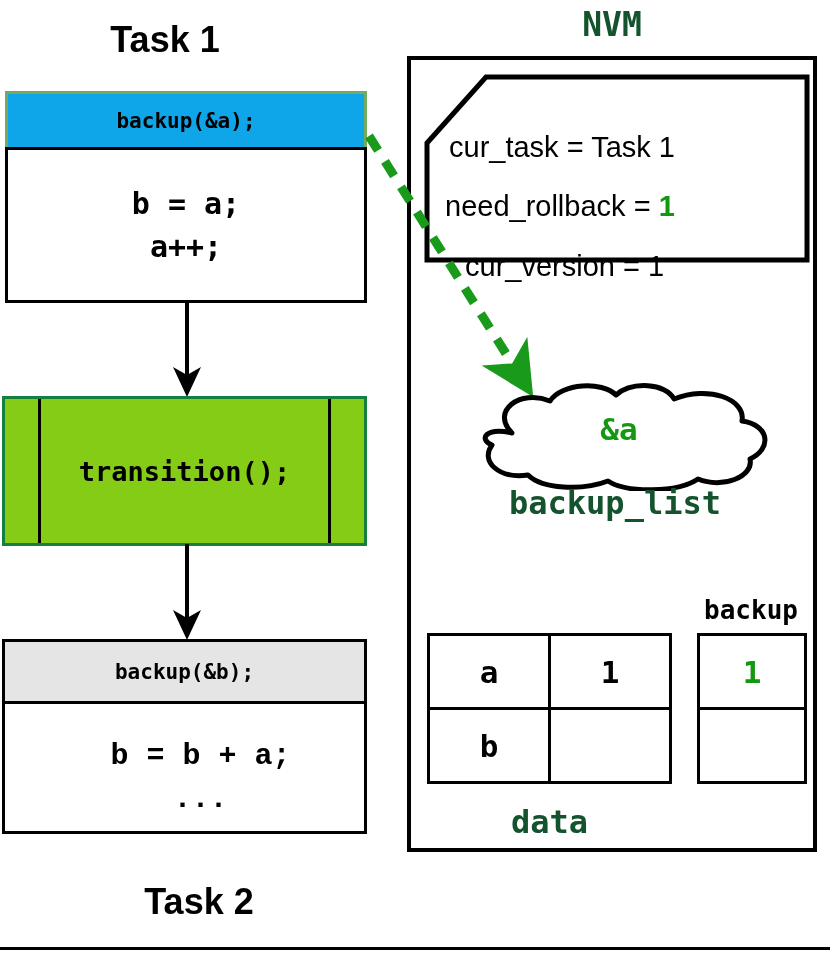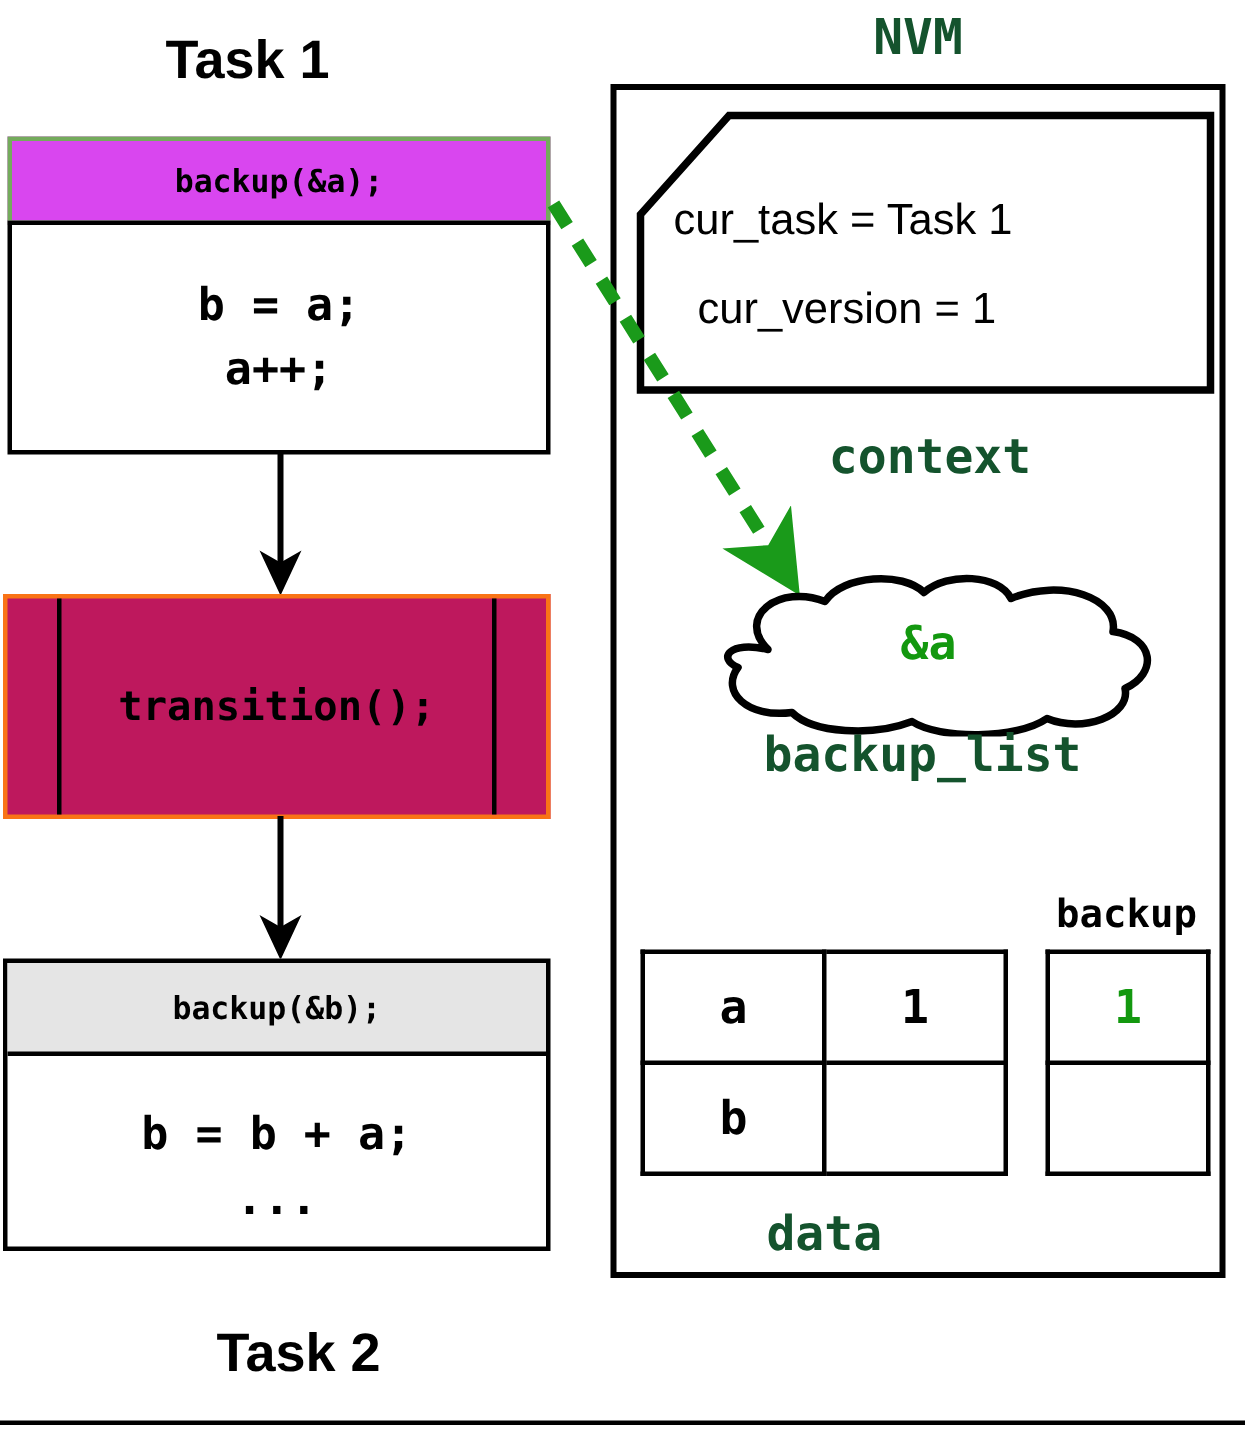--- a/index.html
+++ b/index.html
@@ -61,21 +61,21 @@
     font-weight: bold;
     font-size: 21px;
     color: #000000;
     text-align: center;
     display: flex;
     align-items: center;
     justify-content: center;
     white-space: nowrap;
   }
   .code-head.hl {
-    background: #d946ef;
+    background: #0ea5e9;
     border: 3px solid #74ab5c;
   }
   .code-head.plain {
     background: #e5e5e5;
     border-bottom: 3px solid #000000;
   }
   .code-body {
     box-sizing: border-box;
     font-family: "DejaVu Sans Mono", monospace;
     font-weight: bold;
@@ -86,22 +86,22 @@
     line-height: 1.45;
     display: flex;
     flex-direction: column;
     align-items: center;
     justify-content: center;
   }
 
   
   .sub-box {
     box-sizing: border-box;
-    border: 3px solid #f97316;
-    background: #be185d;
+    border: 3px solid #15803d;
+    background: #84cc16;
   }
   .sub-bar-l, .sub-bar-r {
     box-sizing: border-box;
     background: #000000;
     width: 3px;
   }
   .sub-text {
     font-family: "DejaVu Sans Mono", monospace;
     font-weight: bold;
     font-size: 27px;
@@ -181,47 +181,49 @@
   </div>
 
   <svg class="abs" style="left:165px; top:544px; width:44px; height:98px;" viewBox="0 0 44 98">
     <line x1="22" y1="0" x2="22" y2="78" stroke="#000" stroke-width="4"></line>
     <polygon points="22,96 8,66 22,74 36,66" fill="#000"></polygon>
   </svg>
 
   <div class="abs" style="left:2px; top:639px; width:365px; height:195px;">
     <div class="code-box" style="position:absolute; left:0; top:0; width:365px; height:195px;">
       <div class="code-head plain" style="position:absolute; left:0; top:0; width:359px; height:62px;">backup(&amp;b);</div>
-      <div class="code-body" style="position:absolute; left:0; top:62px; width:359px; height:148px;">
+      <div class="code-body" style="position:absolute; left:16px; top:62px; width:359px; height:148px;font-family:Liberation Mono, monospace;">
         <div>b = b + a;</div>
         <div>...</div>
       </div>
     </div>
   </div>
 
   <div class="abs heading" style="left:13px; top:884px; width:330px;margin-left:21px;">Task 2</div>
 
   <div class="abs mono-label" style="left:407px; top:8px; width:410px; font-size:33px;">NVM</div>
 
   <div class="abs nvm-box" style="left:407px; top:56px; width:410px; height:796px;"></div>
 
   <svg class="abs" style="left:424px; top:71px; width:386px; height:192px;" viewBox="0 0 386 192">
     <path d="M 3 72 L 62 6 L 383 6 L 383 189 L 3 189 Z" fill="#ffffff" stroke="#000000" stroke-width="5" stroke-linejoin="miter"></path>
   </svg>
 
   <div class="abs" style="left:443px; top:106px; width:360px; height:140px;">
     <div class="note-text" style="text-align:left; padding-left:6px;">
       <span>cur_task = </span><span>Task 1</span>
     </div>
+    <div class="note-text" style="text-align:left; padding-left:2px;">
+      <span>need_rollback = </span><span class="grn">1</span>
+    </div>
     <div class="note-text" style="text-align:left; padding-left:22px;">
       <span>cur_version = </span><span>1</span>
     </div>
   </div>
 
-  <div class="abs mono-label" style="left:440px; top:288px; width:360px;">context</div>
 
   <svg class="abs" style="left:355px; top:130px; width:220px; height:270px;" viewBox="0 0 220 270">
     <defs>
       <marker id="grnhead" markerWidth="6" markerHeight="6" refX="2.2" refY="3" orient="auto" markerUnits="strokeWidth">
         <path d="M0,0 L6,3 L0,6 L1.6,3 Z" fill="#1a9a1a"></path>
       </marker>
     </defs>
     <line x1="14" y1="6" x2="160" y2="238" stroke="#1a9a1a" stroke-width="9" stroke-dasharray="17 13" marker-end="url(#grnhead)"></line>
   </svg>
 

